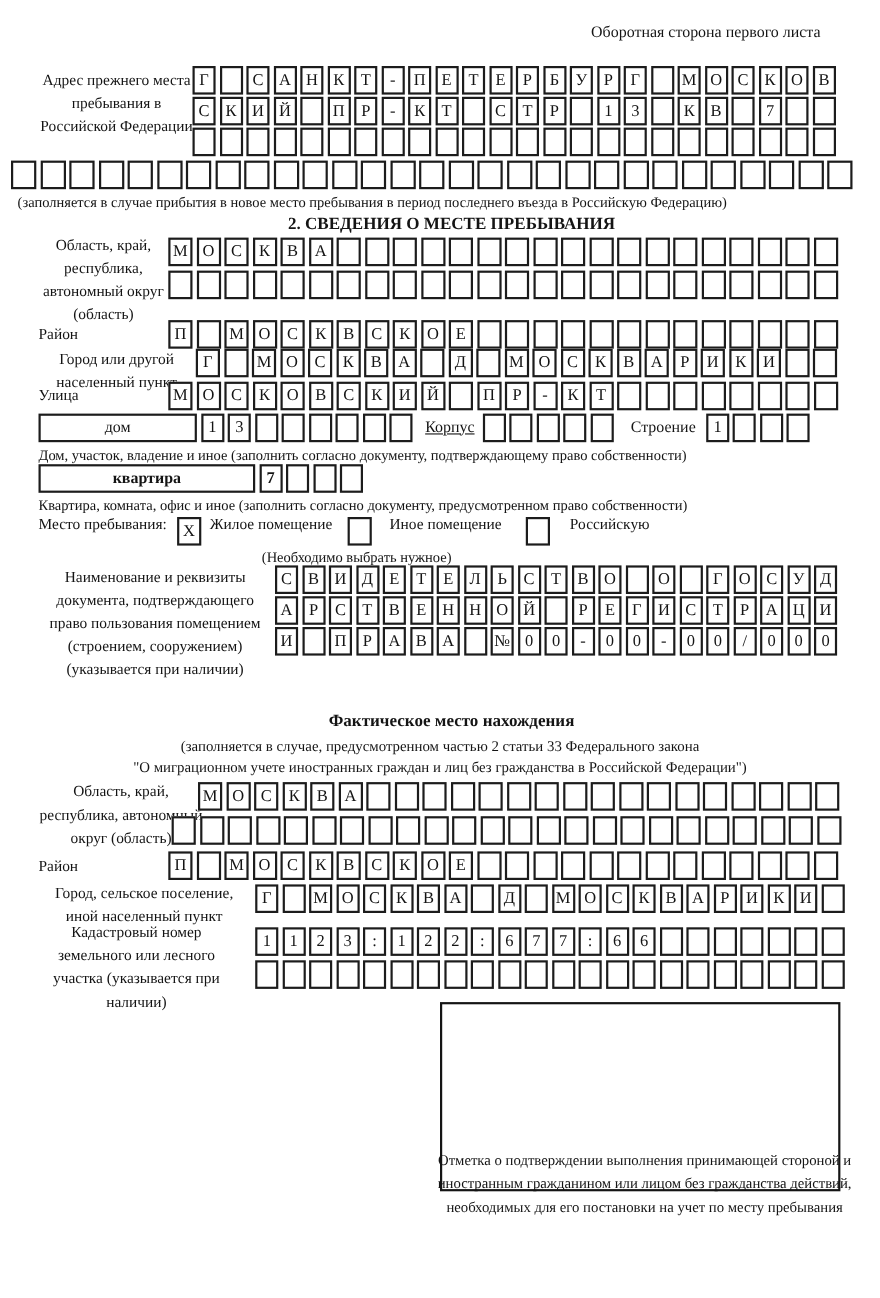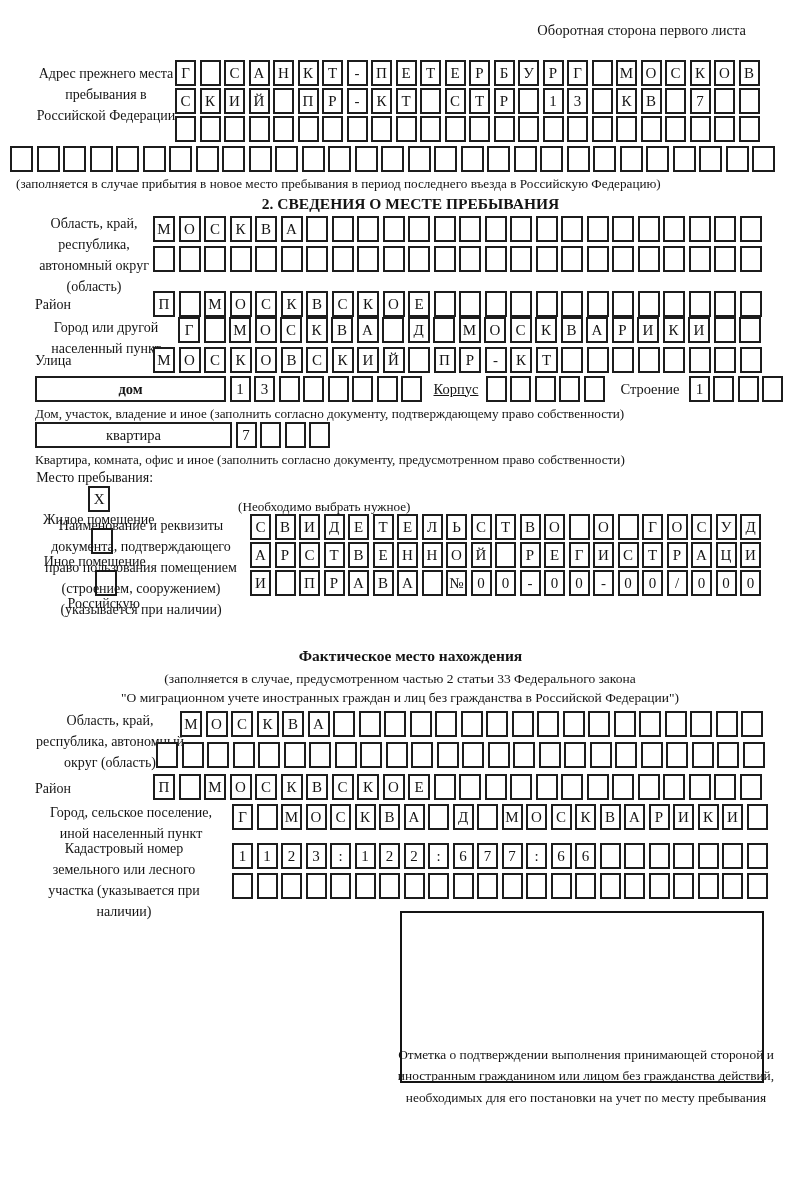--- a/index.html
+++ b/index.html
@@ -27,21 +27,21 @@
   .c23 .cell { width:23px; gap:3px; }
   .typebox {
     flex:none; height:26px; border:2px solid #1c1c1c;
     display:flex; align-items:center; justify-content:center; font-size:14.5px;
   }
   .inline-lbl { font-size:14.5px; white-space:nowrap; align-self:center; }
   .checkcell {
     flex:none; width:22px; height:26px; border:2px solid #1c1c1c;
     display:flex; align-items:center; justify-content:center; font-size:15px;
   }
-  .placerow { position:absolute; display:flex; align-items:center;flex-direction:column; }
+  .placerow { position:absolute; display:flex; align-items:flex-start; }
   .stamp-box { position:absolute; border:2px solid #141414; background:#fff; }
   .stamp-caption { position:absolute; text-align:center; font-size:13.4px; line-height:1.6; }
 </style>
 </head>
 <body>
 
 <div class="page">
 
   <div class="header-note">Оборотная сторона первого листа</div>
 
@@ -290,21 +290,21 @@
       <span class="cell"></span>
       <span class="cell"></span>
       <span class="cell"></span>
       <span class="cell"></span>
       <span class="cell"></span>
       <span class="cell"></span>
       <span class="cell"></span>
     </div>
 
   <div class="boxrow c21" style="left:35px; top:376px;">
-    <span class="typebox" style="width:191px;font-weight:bold;">дом</span>
+    <span class="typebox" style="width:144px;">дом</span>
     <span class="boxrow c21" style="position:static;">
         <span class="cell">1</span>
         <span class="cell">3</span>
         <span class="cell"></span>
         <span class="cell"></span>
         <span class="cell"></span>
         <span class="cell"></span>
         <span class="cell"></span>
         <span class="cell"></span>
       </span>
@@ -319,37 +319,37 @@
     <span class="inline-lbl" style="margin:0 6px 0 12px;">Строение</span>
     <span class="boxrow c21" style="position:static;">
         <span class="cell">1</span>
         <span class="cell"></span>
         <span class="cell"></span>
         <span class="cell"></span>
       </span>
   </div>
   <div class="caption" style="left:35px; top:406px;">Дом, участок, владение и иное (заполнить согласно документу, подтверждающему право собственности)</div>
 
-  <div class="boxrow c21" style="left:35px; top:422px;">
+  <div class="boxrow c21" style="left:35px; top:422px;font-weight:bold;">
     <span class="typebox" style="width:197px;">квартира</span>
     <span class="boxrow c21" style="position:static;">
         <span class="cell">7</span>
         <span class="cell"></span>
         <span class="cell"></span>
         <span class="cell"></span>
       </span>
   </div>
   <div class="caption" style="left:35px; top:452px;">Квартира, комната, офис и иное (заполнить согласно документу, предусмотренном право собственности)</div>
 
   <div class="placerow" style="left:35px; top:470px;">
     <span style="font-size:14px;">Место пребывания:</span>
     <span class="checkcell" style="margin-left:9px;">X</span>
     <span style="font-size:14px; margin-left:8px;">Жилое помещение</span>
     <span class="checkcell" style="margin-left:14px;"></span>
-    <span style="font-size:14px; margin-left:0;">Иное помещение</span>
+    <span style="font-size:14px; margin-left:16px;">Иное помещение</span>
     <span class="checkcell" style="margin-left:22px;"></span>
     <span style="font-size:14px; margin-left:18px;">Российскую</span>
   </div>
   <div class="caption" style="left:238px; top:499px;">(Необходимо выбрать нужное)</div>
 
   <div class="flabel" style="left:35px; top:515px; width:212px;">Наименование и реквизиты документа, подтверждающего право пользования помещением (строением, сооружением) (указывается при наличии)</div>
   <div class="boxrow c21" style="left:250px; top:514px;">
       <span class="cell">С</span>
       <span class="cell">В</span>
       <span class="cell">И</span>

